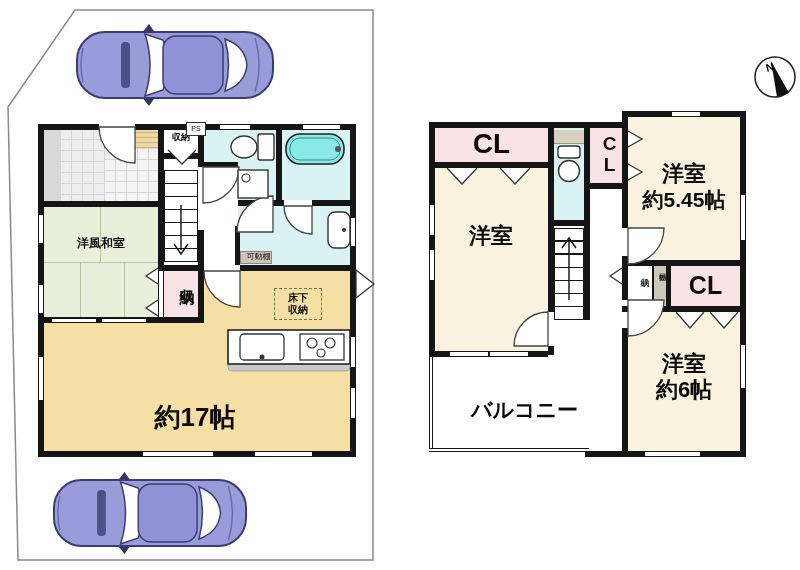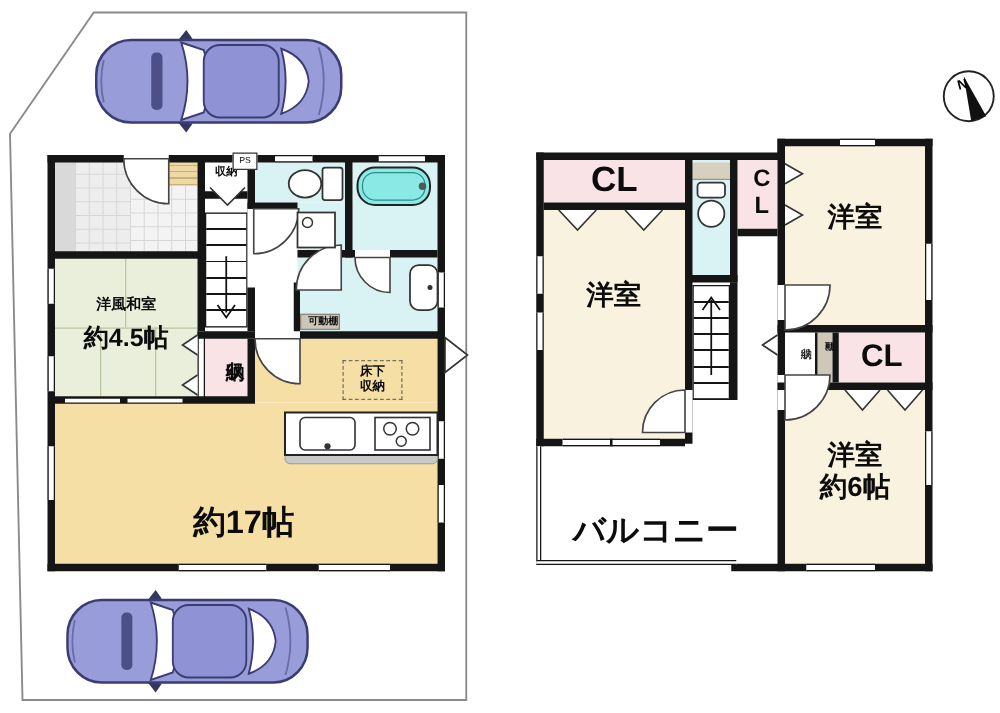--- a/index.html
+++ b/index.html
@@ -219,31 +219,31 @@
     <g>
       <circle cx="775" cy="77" r="20" fill="#fff" stroke="#222" stroke-width="1.5"></circle>
       <polygon points="771,61 789,93 777,97" fill="#111"></polygon>
       <text x="767" y="72" font-size="11" font-weight="bold" font-family="Liberation Sans, sans-serif" transform="rotate(-15 767 72)">N</text>
     </g>
   </svg>
 
   <div class="lbl" style="left:164px;top:133px;width:34px;font-size:9px">収納</div>
   <div class="lbl" style="left:186px;top:122px;width:18px;height:12px;font-size:7px;background:#fff;border:1px solid #333;font-weight:400;line-height:12px">PS</div>
   <div class="lbl" style="left:41px;top:237px;width:120px;font-size:12px">洋風和室</div>
-  <div class="lbl" style="left:41px;top:260px;width:120px;font-size:20px">約4.5帖</div>
   <div class="lbl vert" style="left:167px;top:277px;width:28px;font-size:15px">収納</div>
-  <div class="lbl" style="left:240px;top:253px;width:37px;font-size:8px;font-weight:700">可動棚</div>
+  <div class="lbl" style="left:240px;top:253px;width:37px;font-size:8px;font-weight:400">可動棚</div>
   <div class="lbl" style="left:274px;top:292px;width:48px;font-size:10px">床下</div>
   <div class="lbl" style="left:274px;top:304px;width:48px;font-size:10px">収納</div>
   <div class="lbl" style="left:120px;top:403px;width:150px;font-size:26px">約17帖</div>
 
   <div class="lbl" style="left:435px;top:129px;width:113px;font-size:28px">CL</div>
   <div class="lbl vert" style="left:593px;top:133px;width:26px;font-size:19px;letter-spacing:0">CL</div>
   <div class="lbl" style="left:671px;top:272px;width:69px;font-size:25px">CL</div>
   <div class="lbl" style="left:431px;top:224px;width:120px;font-size:22px">洋室</div>
   <div class="lbl" style="left:628px;top:162px;width:112px;font-size:22px">洋室</div>
+  <div class="lbl" style="left:626px;top:188px;width:116px;font-size:21px">約5.45帖</div>
   <div class="lbl vert" style="left:631px;top:271px;width:18px;font-size:9px;font-weight:400;letter-spacing:0">収納</div>
   <div class="lbl vert" style="left:654px;top:268px;width:12px;font-size:7px;font-weight:400;letter-spacing:0">可動棚</div>
   <div class="lbl" style="left:628px;top:352px;width:112px;font-size:22px">洋室</div>
   <div class="lbl" style="left:628px;top:378px;width:112px;font-size:22px">約6帖</div>
-  <div class="lbl" style="left:437px;top:410px;width:175px;font-size:26px">バルコニー</div>
+  <div class="lbl" style="left:437px;top:398px;width:175px;font-size:21px">バルコニー</div>
 
 </div>
 
 </body></html>

